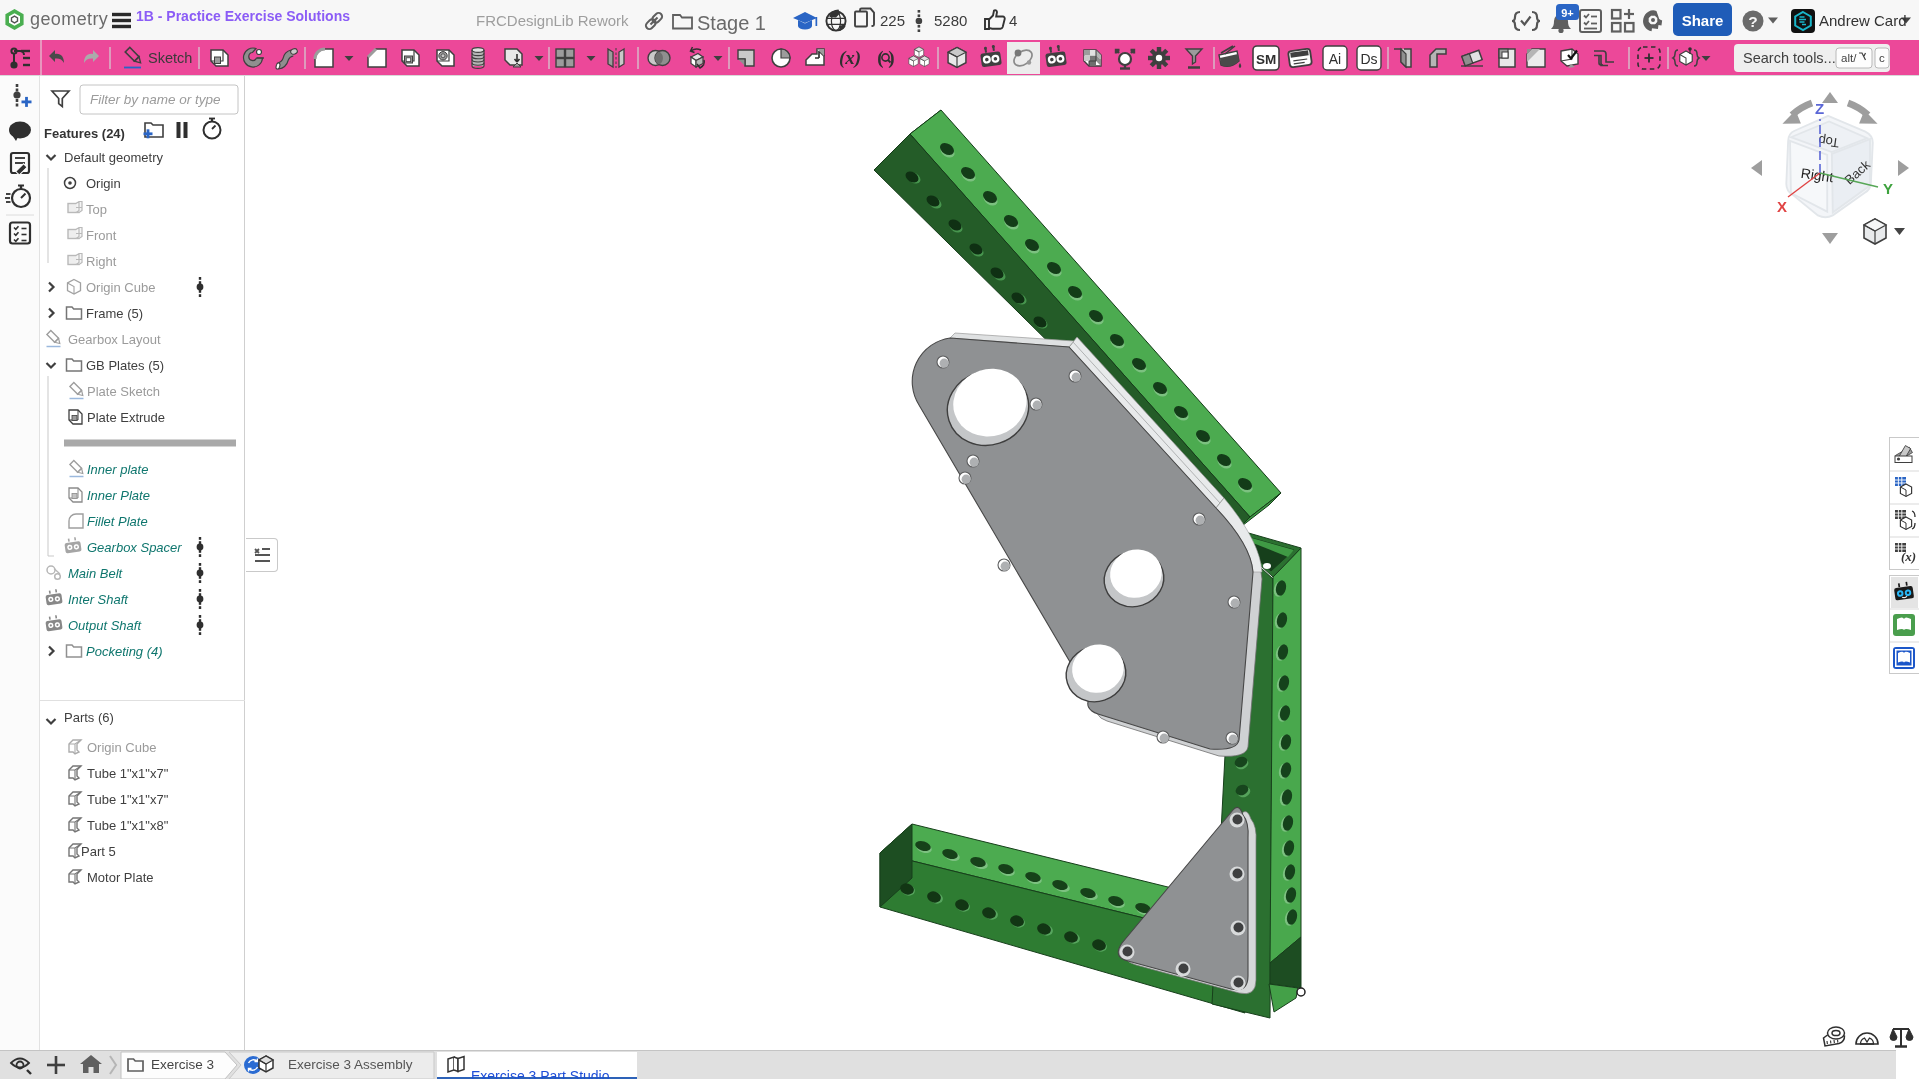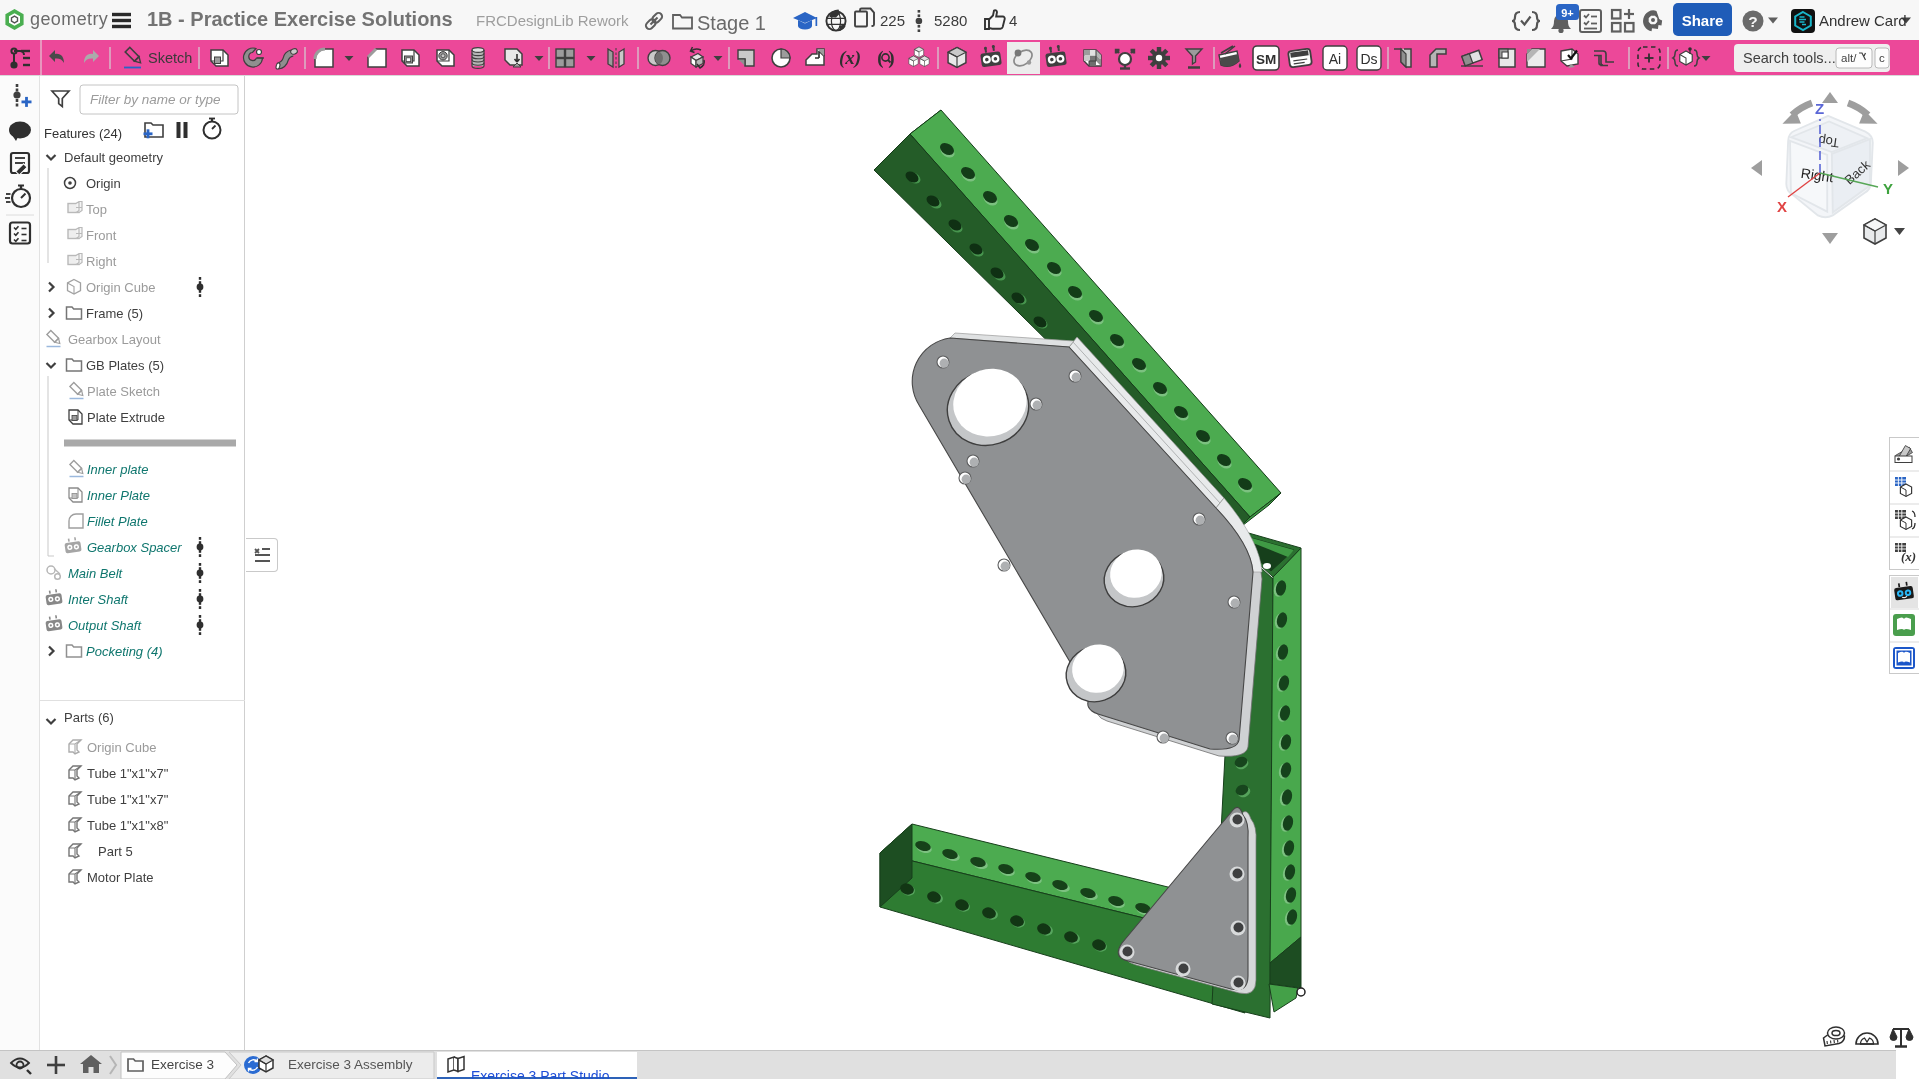--- a/index.html
+++ b/index.html
@@ -122,21 +122,21 @@
  <polygon points="1768,17.5 1778,17.5 1773,23.5" fill="#5f5f5f"></polygon>
 
  <rect x="1791" y="9" width="24" height="24" rx="4" fill="#111"></rect>
  <g transform="translate(1803,21)">
         <polygon points="0,-9 7.8,-4.5 7.8,4.5 0,9 -7.8,4.5 -7.8,-4.5" fill="none" stroke="#19b6c9" stroke-width="2"></polygon>
         <path d="M-3.5,-4 l5,0 M-4,-1.5 l7,0 M-3.5,1 l5,0 M-1,3.5 l4,0" stroke="#19b6c9" stroke-width="1.7"></path>
       </g>
  <polygon points="1901,17.5 1911,17.5 1906,23.5" fill="#444"></polygon>
 </svg>
 <span style="position:absolute;left:30px;top:9px;font-size:18px;color:#6b6b6b;letter-spacing:0.4px">geometry</span>
-<span style="position:absolute;left:147px;top:8px;font-size:20px;font-weight:bold;color:#737373">1B - Practice Exercise Solutions</span>
+<span style="position:absolute;left:136px;top:8px;font-size:14px;font-weight:bold;color:#8b5cf6">1B - Practice Exercise Solutions</span>
 <span style="position:absolute;left:476px;top:12px;font-size:15px;color:#9e9e9e">FRCDesignLib Rework</span>
 <span style="position:absolute;left:697px;top:12px;font-size:20px;color:#6a6a6a">Stage 1</span>
 <span style="position:absolute;left:880px;top:12px;font-size:15px;color:#3c3c3c">225</span>
 <span style="position:absolute;left:934px;top:12px;font-size:15px;color:#3c3c3c">5280</span>
 <span style="position:absolute;left:1009px;top:12px;font-size:15px;color:#3c3c3c">4</span>
 <span style="position:absolute;left:1819px;top:12px;font-size:15px;color:#333">Andrew Card</span>
 </div>
 <div id="toolbar">
 <svg width="1919" height="36" style="position:absolute;left:0;top:0">
 <defs>
@@ -682,21 +682,21 @@
  <use href="#chevd" x="11" y="645"></use>
  <g opacity="0.6">
         <use href="#partic" x="35" y="671"></use>
       </g>
  <use href="#partic" x="35" y="697"></use>
  <use href="#partic" x="35" y="723"></use>
  <use href="#partic" x="35" y="749"></use>
  <use href="#partic" x="35" y="775"></use>
  <use href="#partic" x="35" y="801"></use>
 </svg>
-<span class="row" style="left:4px;top:44px;font-weight:normal;color:#333">Features (24)</span>
+<span class="row" style="left:4px;top:44px;font-weight:bold;color:#333">Features (24)</span>
 <span class="row" style="left:24px;top:68px">Default geometry</span>
 <span class="row" style="left:46px;top:94px">Origin</span>
 <span class="row gray" style="left:46px;top:120px">Top</span>
 <span class="row gray" style="left:46px;top:146px">Front</span>
 <span class="row gray" style="left:46px;top:172px">Right</span>
 <span class="row gray" style="left:46px;top:198px">Origin Cube</span>
 <span class="row" style="left:46px;top:224px">Frame (5)</span>
 <span class="row gray" style="left:28px;top:250px">Gearbox Layout</span>
 <span class="row" style="left:46px;top:276px">GB Plates (5)</span>
 <span class="row gray" style="left:47px;top:302px">Plate Sketch</span>
@@ -707,21 +707,21 @@
 <span class="row ital" style="left:47px;top:458px">Gearbox Spacer</span>
 <span class="row ital" style="left:28px;top:484px">Main Belt</span>
 <span class="row ital" style="left:28px;top:510px">Inter Shaft</span>
 <span class="row ital" style="left:28px;top:536px">Output Shaft</span>
 <span class="row ital" style="left:46px;top:562px">Pocketing (4)</span>
 <span class="row" style="left:24px;top:628px">Parts (6)</span>
 <span class="row gray" style="left:47px;top:658px">Origin Cube</span>
 <span class="row" style="left:47px;top:684px">Tube 1"x1"x7"</span>
 <span class="row" style="left:47px;top:710px">Tube 1"x1"x7"</span>
 <span class="row" style="left:47px;top:736px">Tube 1"x1"x8"</span>
-<span class="row" style="left:58px;top:762px">Part 5</span>
+<span class="row" style="left:41px;top:762px">Part 5</span>
 <span class="row" style="left:47px;top:788px">Motor Plate</span>
 </div>
 
 <div style="position:absolute;left:246px;top:538px;width:32px;height:34px;background:#fff;border:1px solid #c9c9c9;border-left:none;border-radius:0 4px 4px 0;z-index:5">
 <svg width="30" height="32">
       <g transform="translate(15,16)" stroke="#555" fill="none" stroke-width="1.8">
         <path d="M-7,-6 l4,4 m0,-4 l-4,4" transform="translate(1,0)"></path>
         <g stroke-width="2">
           <line x1="1" y1="-6" x2="9" y2="-6"></line>
           <line x1="-6" y1="0" x2="9" y2="0"></line>

